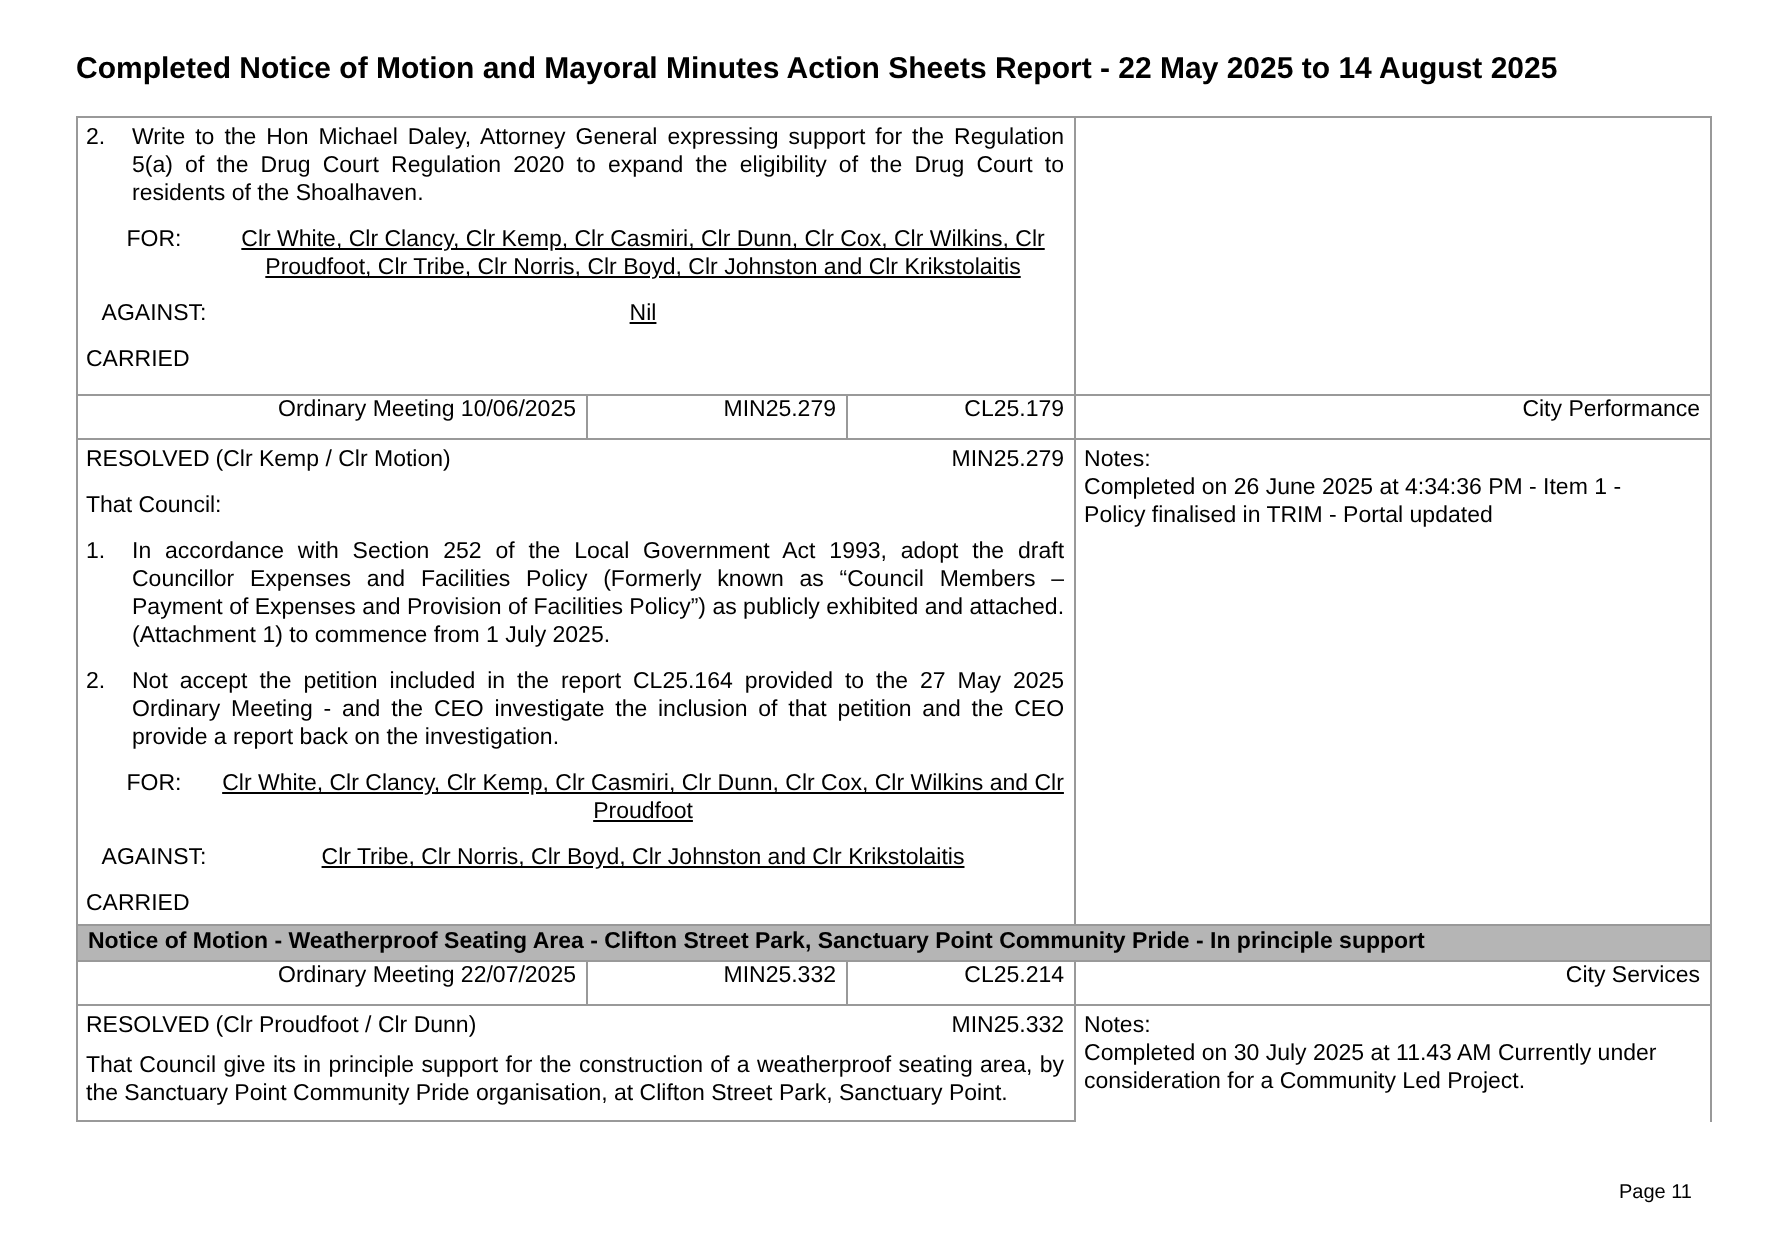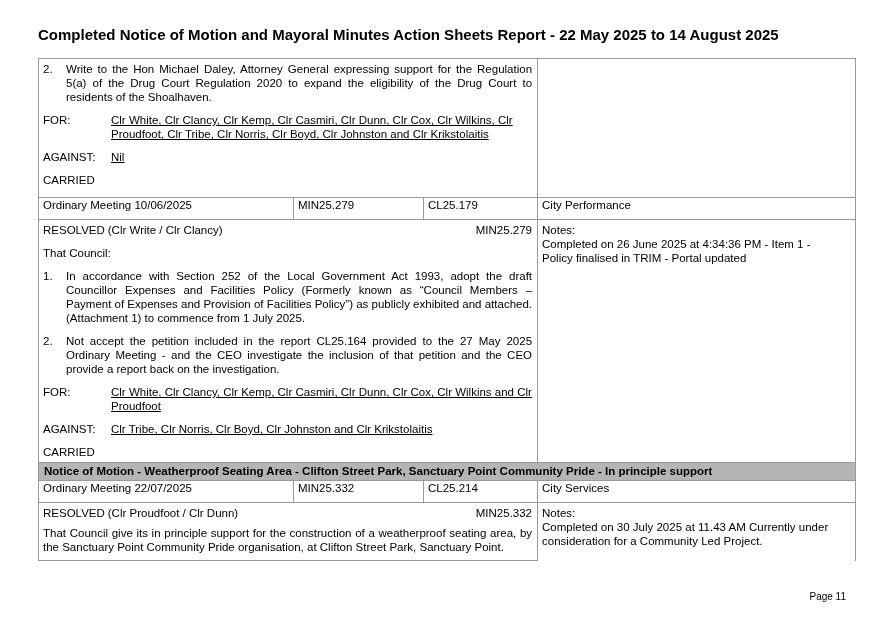--- a/index.html
+++ b/index.html
@@ -29,31 +29,31 @@
     vertical-align:top;
     padding:3px 5px 3px 4px;
   }
   td.section-bar{
     background:var(--bar);
     font-weight:bold;
     white-space:nowrap;overflow:hidden;
     padding:2px 5px;
     height:17px;line-height:13px;
   }
-  tr.meeting-row td{height:22px;padding-top:0;white-space:nowrap;overflow:hidden;}
+  tr.meeting-row td{height:22px;padding-top:0;white-space:nowrap;overflow:hidden;text-align:right;}
   td.no-bottom{border-bottom:none;}
   .gap{margin-bottom:9px;}
   .b{font-weight:normal;}
   .resolved-line{display:flex;justify-content:space-between;}
   .resolved-line .movers{margin-left:3px;flex:1;}
   .resolved-line .ref{text-align:right;white-space:nowrap;}
   .num-item{display:flex;text-align:justify;}
   .num-item .num{width:23px;flex-shrink:0;}
   .num-item .txt{flex:1;}
-  .vote{display:flex;}
+  .vote{display:flex;text-align:center;}
   .vote .vlabel{width:68px;flex-shrink:0;}
   .vote .vnames{flex:1;text-decoration:underline;}
   .notes-text{white-space:pre-line;}
   .body-par{text-align:justify;}
   .page-footer{
     position:absolute;right:43px;top:591px;
     font-size:10px;line-height:12px;
   }
 </style>
 </head>
@@ -92,21 +92,21 @@
   <tr class="meeting-row">
     <td>Ordinary Meeting 10/06/2025</td>
     <td>MIN25.279</td>
     <td>CL25.179</td>
     <td>City Performance</td>
   </tr>
   <tr style="height:237px">
     <td colspan="3">
       <div class="resolved-line gap">
         <span class="b">RESOLVED</span>
-        <span class="movers">(Clr Write / Clr Clancy)</span>
+        <span class="movers">(Clr Kemp / Clr Motion)</span>
         <span class="ref">MIN25.279</span>
       </div>
       <div class="gap">That Council:</div>
       <div class="num-item gap">
         <span class="num">1.</span>
         <span class="txt">In accordance with Section 252 of the Local Government Act 1993, adopt the draft Councillor Expenses and Facilities Policy (Formerly known as “Council Members – Payment of Expenses and Provision of Facilities Policy”) as publicly exhibited and attached. (Attachment 1) to commence from 1 July 2025.</span>
       </div>
       <div class="num-item gap">
         <span class="num">2.</span>
         <span class="txt">Not accept the petition included in the report CL25.164 provided to the 27 May 2025 Ordinary Meeting - and the CEO investigate the inclusion of that petition and the CEO provide a report back on the investigation.</span>

